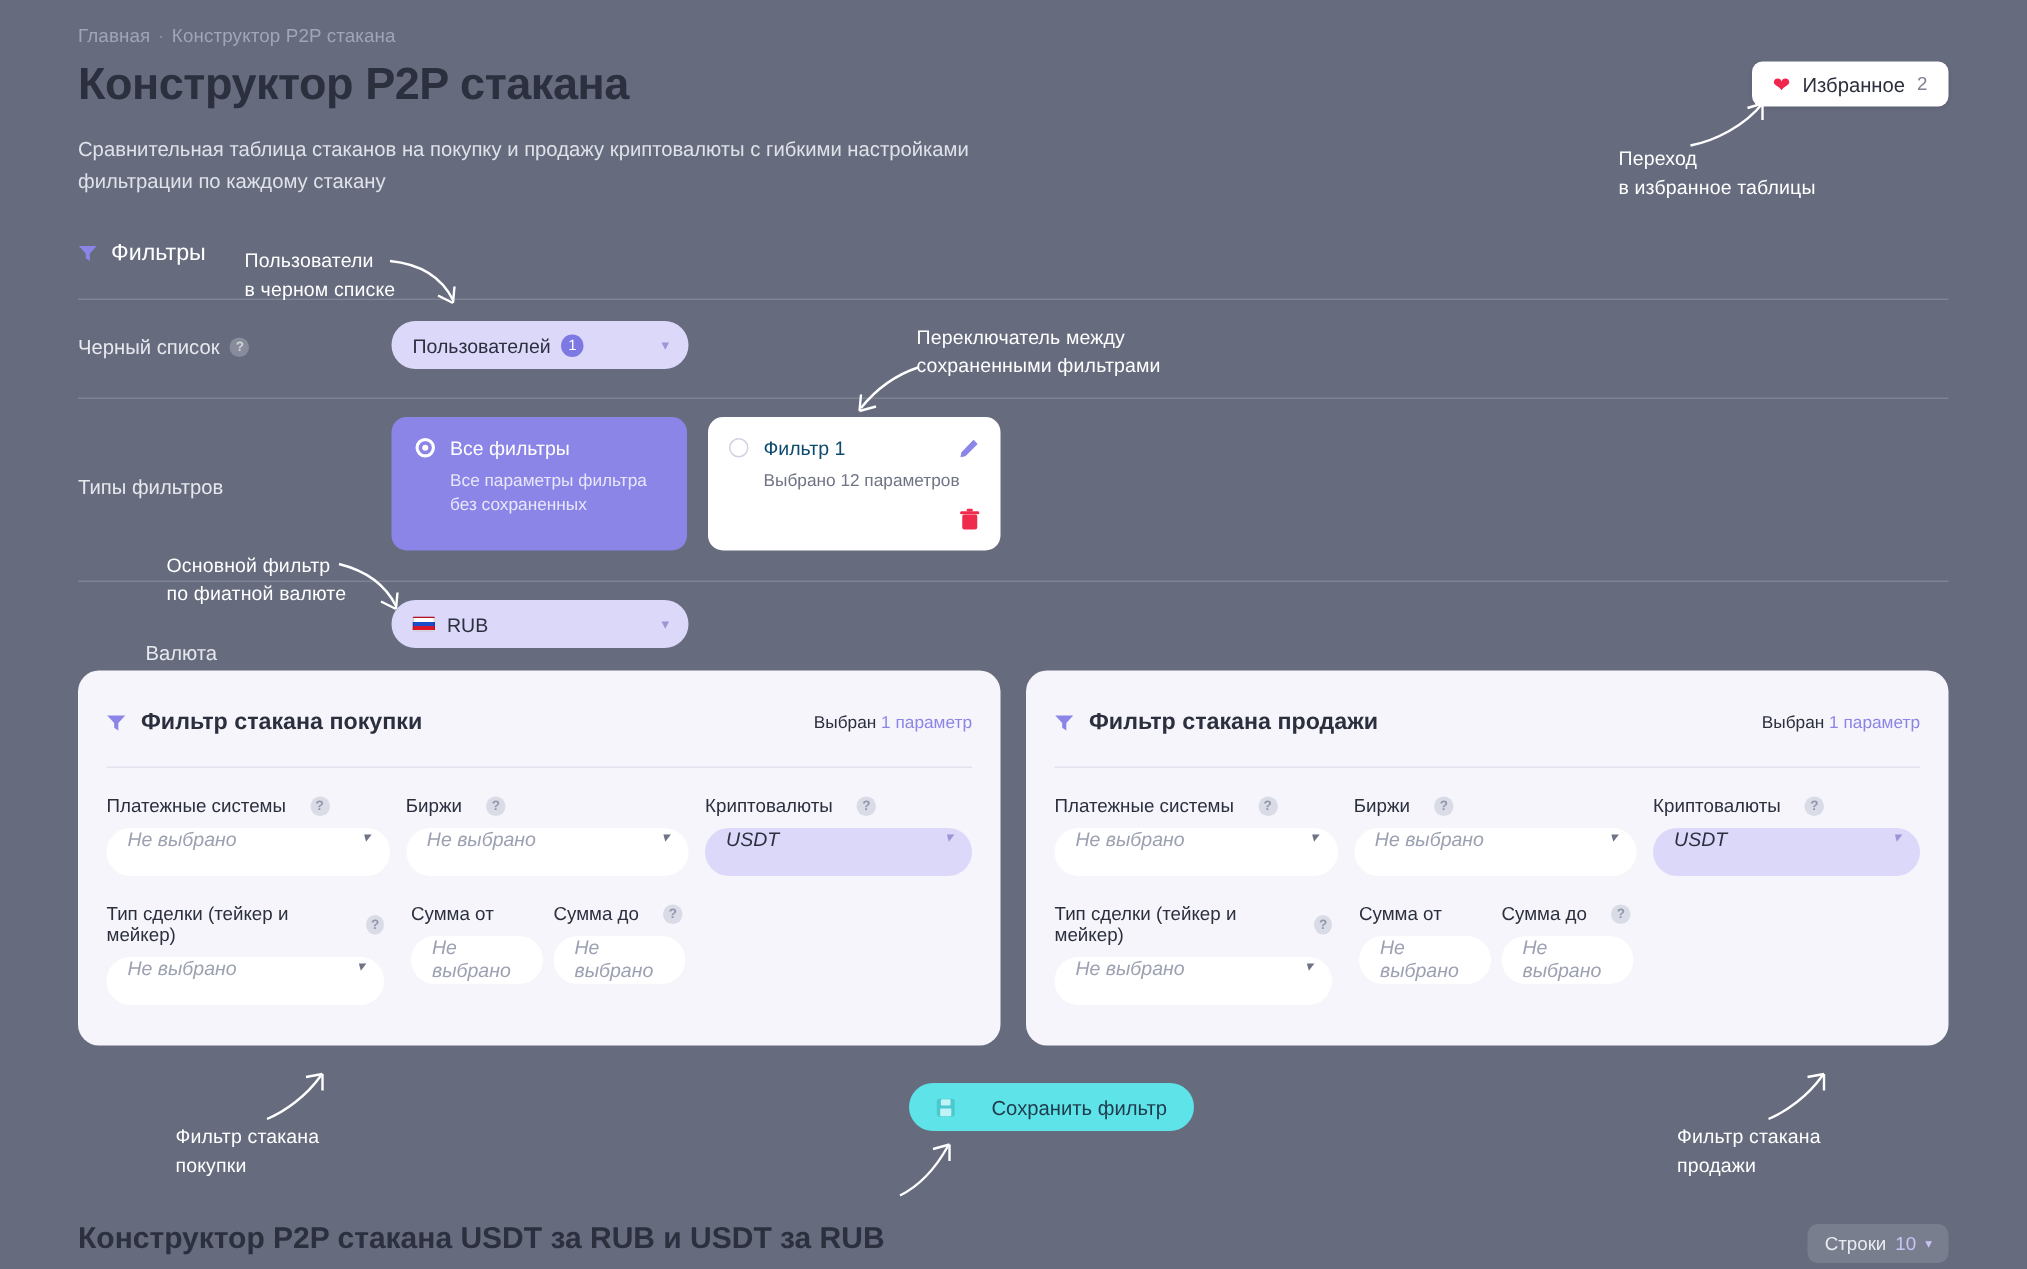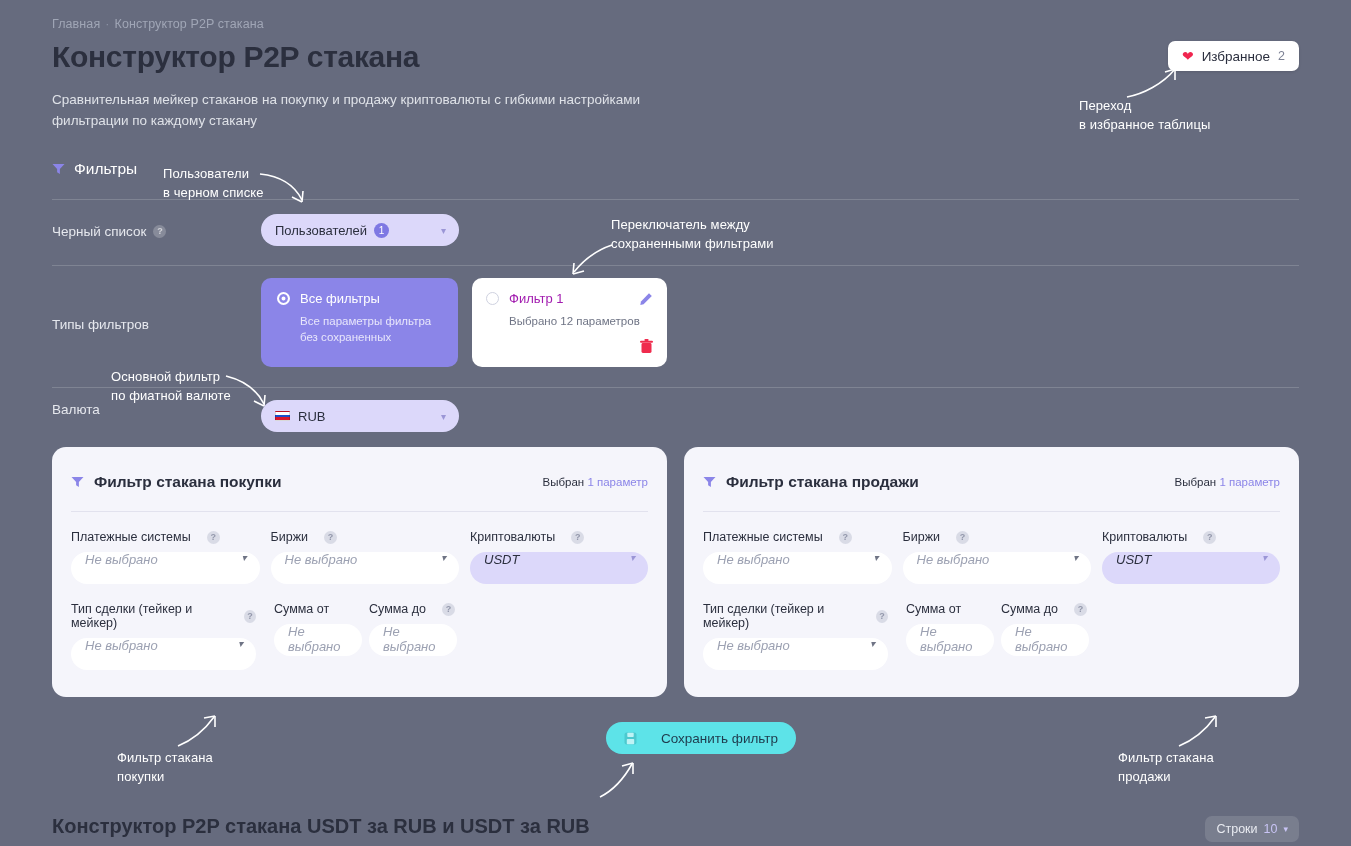--- a/index.html
+++ b/index.html
@@ -64,21 +64,21 @@
   .hr.r2 { top: 265px; }
   .hr.r3 { top: 387px; }
 
   .row-label {
     position: absolute; left: 52px;
     font-size: 13.5px; color: #e6e8ee;
     display: flex; align-items: center; gap: 7px;
   }
   .row-label.r1 { top: 224px; }
   .row-label.r2 { top: 317px; }
-  .row-label.r3 { top: 402px; }
+  .row-label.r3 { top: 428px; margin-left: 45px; }
 
   .qmark {
     width: 13px; height: 13px; border-radius: 50%;
     background: rgba(255,255,255,.22);
     color: rgba(255,255,255,.62);
     font-size: 9px; line-height: 13px; text-align: center;
     display: inline-block; font-weight: bold;
   }
   .qmark.dark { background: #d9dbe6; color: #9397ab; }
 
@@ -112,21 +112,21 @@
   .fcard.sel { left: 261px; background: #8b85e8; padding-left: 16px; }
   .fcard.unsel { left: 472px; width: 195px; background: #fff; }
   .fcard .hdr { display: flex; align-items: center; gap: 10px; }
   .radio {
     width: 13px; height: 13px; border-radius: 50%; flex: 0 0 auto;
     border: 2px solid #fff; background: #8b85e8;
     box-shadow: inset 0 0 0 2.5px #8b85e8, inset 0 0 0 5px #fff;
   }
   .radio.off { border: 1.5px solid #cfd2e0; background: #fff; box-shadow: none; }
   .fcard.sel .nm { font-size: 13px; color: #fff; }
-  .fcard.unsel .nm { font-size: 13px; color: #a21caf; }
+  .fcard.unsel .nm { font-size: 13px; color: #0c4a6e; }
   .fcard .desc {
     margin-top: 7px; margin-left: 23px; font-size: 11.5px; line-height: 16px;
   }
   .fcard.sel .desc { color: #e8e6fb; }
   .fcard.unsel .desc { color: #6f7485; }
   .ic-pencil { position: absolute; right: 14px; top: 14px; cursor: pointer; }
   .ic-trash  { position: absolute; right: 14px; bottom: 13px; cursor: pointer; }
 
   
   .panel {
@@ -198,21 +198,21 @@
 </head>
 <body>
 
 <div class="page">
 
   <div class="breadcrumb">
     <span class="crumb-home">Главная</span><span class="sep">·</span><span class="crumb-cur">Конструктор P2P стакана</span>
   </div>
 
   <div class="page-title">Конструктор P2P стакана</div>
-  <div class="page-sub">Сравнительная мейкер стаканов на покупку и продажу криптовалюты с гибкими настройками фильтрации по каждому стакану</div>
+  <div class="page-sub">Сравнительная таблица стаканов на покупку и продажу криптовалюты с гибкими настройками фильтрации по каждому стакану</div>
 
   <div class="fav-btn">
     <span class="heart">❤</span>
     <span class="lbl">Избранное</span>
     <span class="cnt">2</span>
   </div>
 
   <div class="anno" style="left:1079px; top:96px;">Переход
 в избранное таблицы</div>
   <svg class="arrow" style="left:1125px; top:64px;" width="62" height="36">

